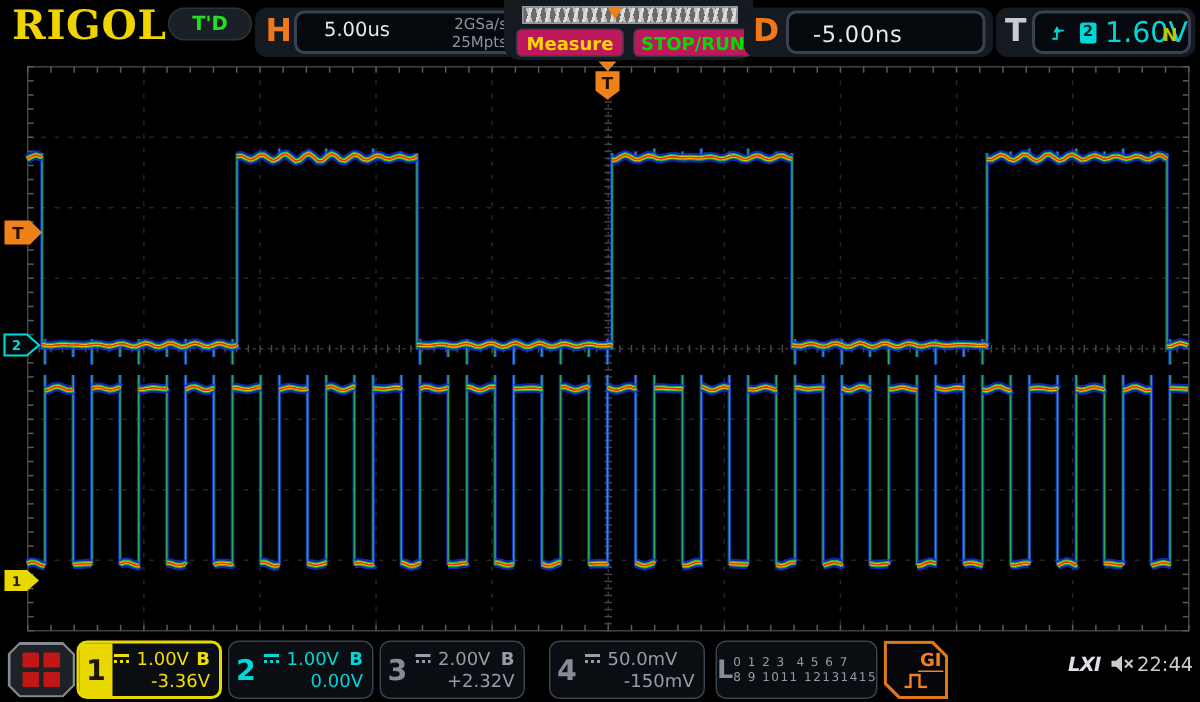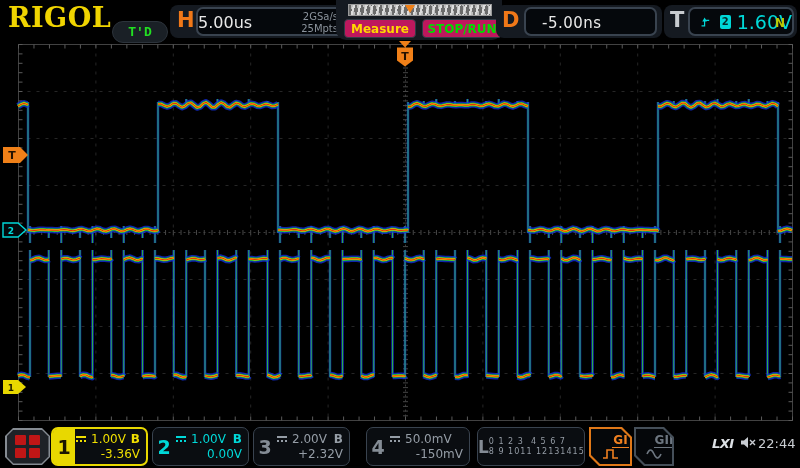--- a/index.html
+++ b/index.html
@@ -5,32 +5,32 @@
   html,body{margin:0;padding:0;background:#111;}
   .scope{position:relative;width:800px;height:468px;background:#000;overflow:hidden;
          font-family:"DejaVu Sans","Liberation Sans",sans-serif;-webkit-font-smoothing:antialiased;}
   .scope *{box-sizing:border-box;}
   #wave{position:absolute;left:0;top:0;z-index:0;font-family:"DejaVu Sans",sans-serif;}
 
   
   .hdr{position:absolute;left:0;top:0;width:800px;height:40px;background:#000;z-index:2;}
   .brand{position:absolute;left:8px;top:2px;font-family:"DejaVu Serif","Liberation Serif",serif;
          font-weight:bold;font-size:27px;color:#f0d400;letter-spacing:0.5px;}
-  .tdbadge{position:absolute;left:112px;top:21px;width:56px;height:22px;background:#1a2026;
+  .tdbadge{position:absolute;left:112px;top:5px;width:56px;height:22px;background:#1a2026;
            border:1px solid #2c333b;border-radius:12px;color:#22e022;font-weight:bold;font-size:13px;
-           display:flex;align-items:center;justify-content:center;font-family:Liberation Mono, monospace;}
+           display:flex;align-items:center;justify-content:center;}
   .grp{position:absolute;background:#151a21;border-radius:8px;}
   .grp-h{left:170px;top:5px;width:180px;height:33px;}
   .grp-mid{left:336px;top:0;width:166px;height:40px;border-radius:0 0 10px 10px;}
   .grp-d{left:496px;top:5px;width:166px;height:33px;}
   .grp-t{left:664px;top:5px;width:133px;height:33px;}
   .biglabel{position:absolute;top:3px;font-weight:bold;font-size:21px;}
   .box{position:absolute;background:#05080c;border:2px solid #39434f;border-radius:7px;}
   .hbox{left:26px;top:2px;width:151px;height:29px;}
-  .hval{position:absolute;left:0;top:4px;font-size:16px;color:#e9e9e9;}
+  .hval{position:absolute;left:18px;top:4px;font-size:13px;color:#e9e9e9;}
   .hrates{position:absolute;right:7px;top:2px;text-align:right;font-size:10px;line-height:12px;color:#8b939c;}
   .membar{position:absolute;left:12px;top:4px;width:144px;height:12px;background:#6b6b6b;border:1px solid #9a9a9a;
           background-image:repeating-linear-gradient(105deg,rgba(255,255,255,0) 0 4px,#dcdcdc 4px 6px),
                            repeating-linear-gradient(75deg,rgba(255,255,255,0) 0 4px,#bfbfbf 4px 6px);}
   .memmark{position:absolute;left:56px;top:0;width:0;height:0;border-left:5px solid transparent;
            border-right:5px solid transparent;border-top:8px solid #f08018;}
   .btn{position:absolute;top:19px;height:19px;background:#be185d;border:1px solid #323c47;border-radius:4px;
        display:flex;align-items:center;justify-content:center;font-size:12px;font-weight:bold;}
   .btn-measure{left:8px;width:72px;color:#ffd800;}
   .btn-run{left:86px;width:80px;color:#00dc00;}
@@ -626,29 +626,20 @@
 
     <div class="gen g1">
       <div class="bord"></div>
       <div class="inner">
         <span class="glabel">GI</span>
         <svg width="17" height="11" viewBox="0 0 17 11">
           <path d="M1 10 H5 V2 H11 V10 H16" fill="none" stroke="#f08020" stroke-width="1.6"></path>
         </svg>
       </div>
     </div>
-    <div class="gen g2">
-      <div class="bord"></div>
-      <div class="inner">
-        <span class="glabel">GII</span>
-        <svg width="16" height="11" viewBox="0 0 16 11">
-          <path d="M1 6 Q4.5 -2 8 6 T15 6" fill="none" stroke="#6d7680" stroke-width="1.6"></path>
-        </svg>
-      </div>
-    </div>
 
     <div class="lxi">LXI</div>
     <svg class="mute" width="16" height="13" viewBox="0 0 16 13">
       <polygon points="1,4.5 4,4.5 8,1 8,12 4,8.5 1,8.5" fill="#c9cdd2"></polygon>
       <path d="M10 4 L15 9 M15 4 L10 9" stroke="#c9cdd2" stroke-width="1.4"></path>
     </svg>
     <div class="clock">22:44</div>
   </div>
 </div>
 

